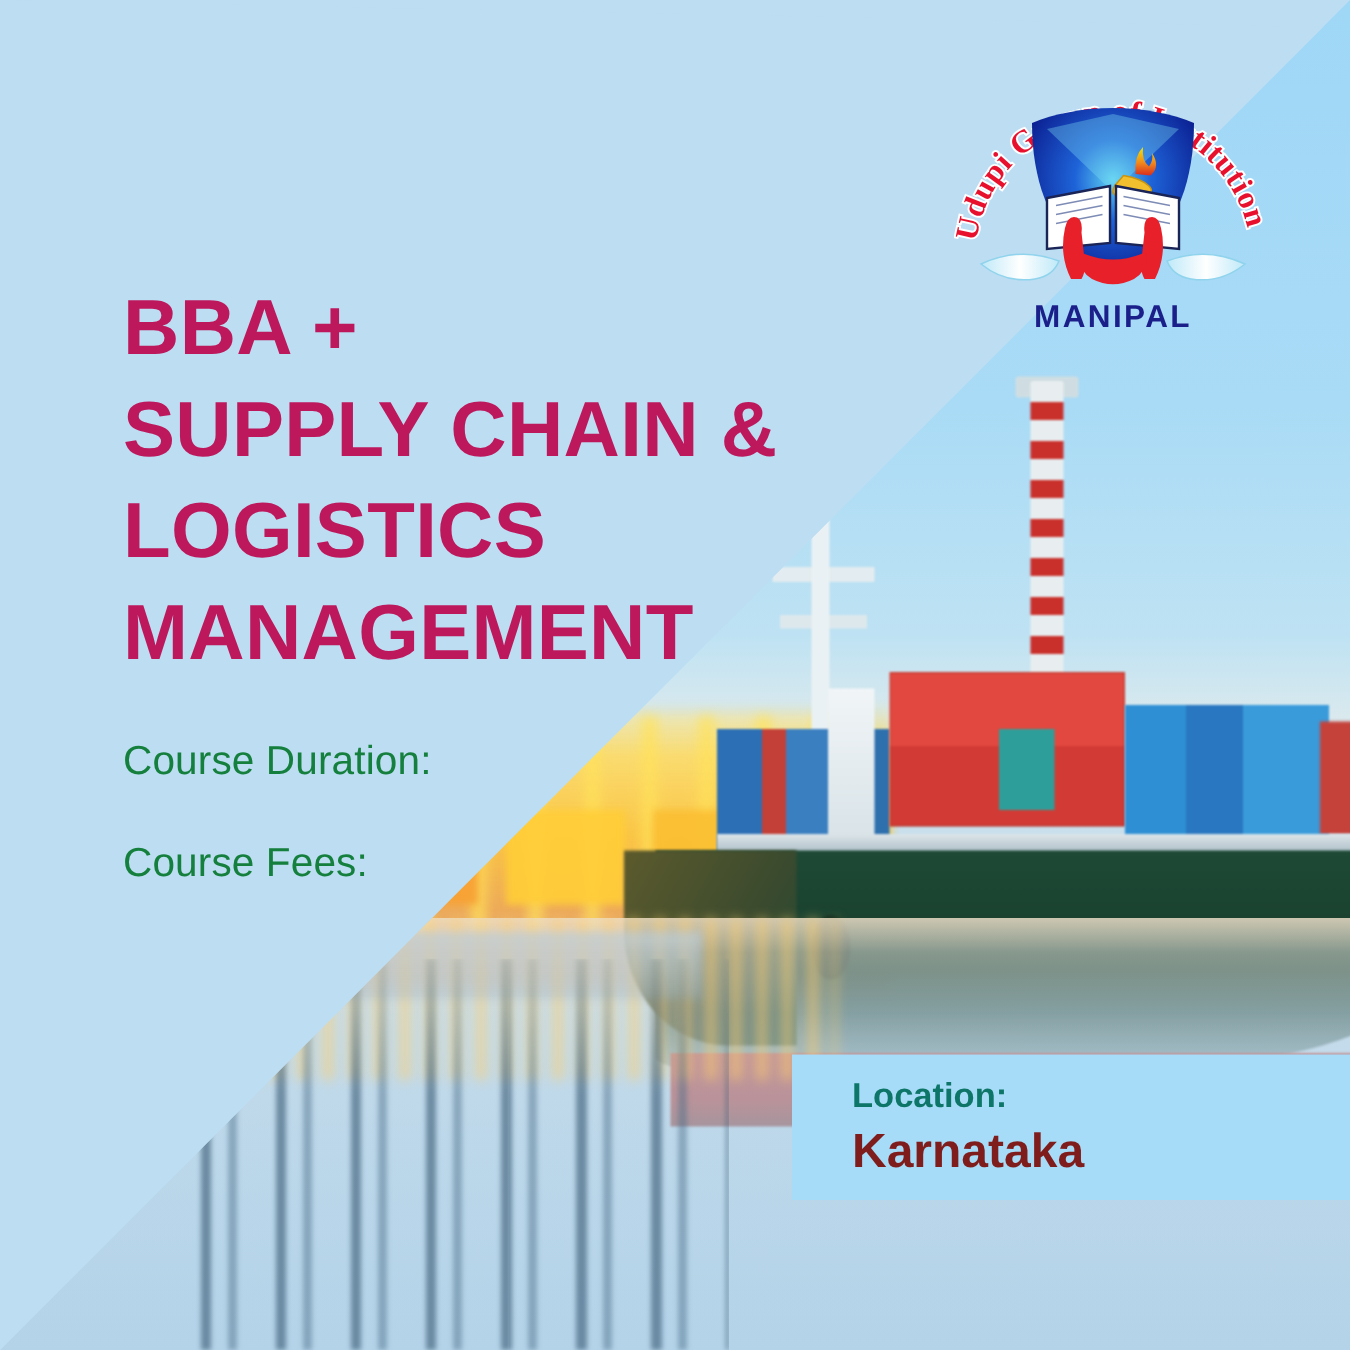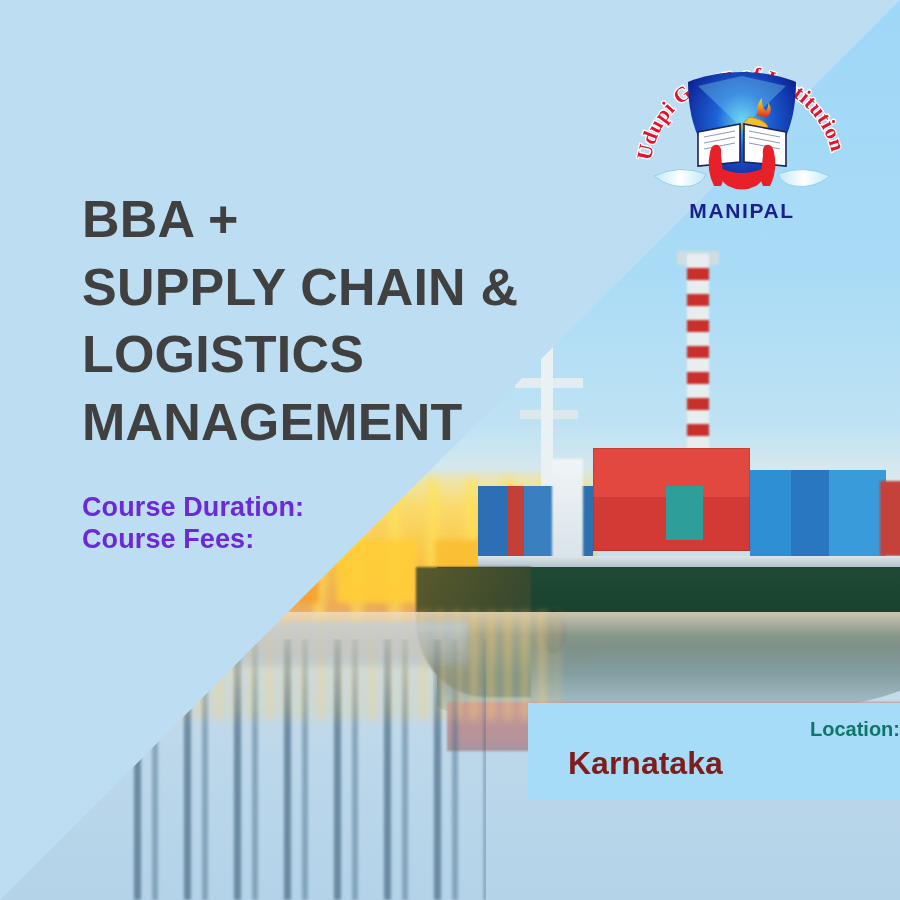--- a/index.html
+++ b/index.html
@@ -264,64 +264,63 @@
       rgba(255,255,255,0) 220px);
     pointer-events: none;
   }
 
   
   .title {
     position: absolute;
     left: 82px;
     top: 186px;
     width: 540px;
-    color: #404040;
+    color: #be185d;
     font-size: 52px;
     font-weight: 700;
     line-height: 1.30;
     letter-spacing: 0.2px;
     text-transform: uppercase;
     white-space: pre-line;
   }
 
   .meta { position: absolute; left: 82px; top: 492px; width: 420px; }
   .meta-label {
-    color: #6d28d9;
+    color: #15803d;
     font-size: 27px;
-    font-weight: 700;
+    font-weight: 400;
     line-height: 1.18;
     letter-spacing: 0.1px;
   }
   .meta-value {
     color: #BA6056;
     font-size: 33px;
     font-weight: 700;
     line-height: 1.22;
     margin-top: 2px;
   }
-  .meta-block + .meta-block { }
+  .meta-block + .meta-block { margin-top: 36px; }
   .rupee { font-size: 26px; font-weight: 600; }
 
   
   .loc-badge {
     position: absolute;
     left: 528px;
     top: 703px;
     width: 372px;
     height: 97px;
     background: #A6DCF7;
     padding: 14px 0 0 40px;
     box-sizing: border-box;
   }
   .loc-label {
     color: #0E7668;
-    font-size: 20px;
+    font-size: 23px;
     font-weight: 700;
     line-height: 1.2;
-    text-align: right;
   }
   .loc-value {
     color: #7f1d1d;
     font-size: 32px;
     font-weight: 700;
     line-height: 1.2;
     margin-top: 3px;
   }
 
   

